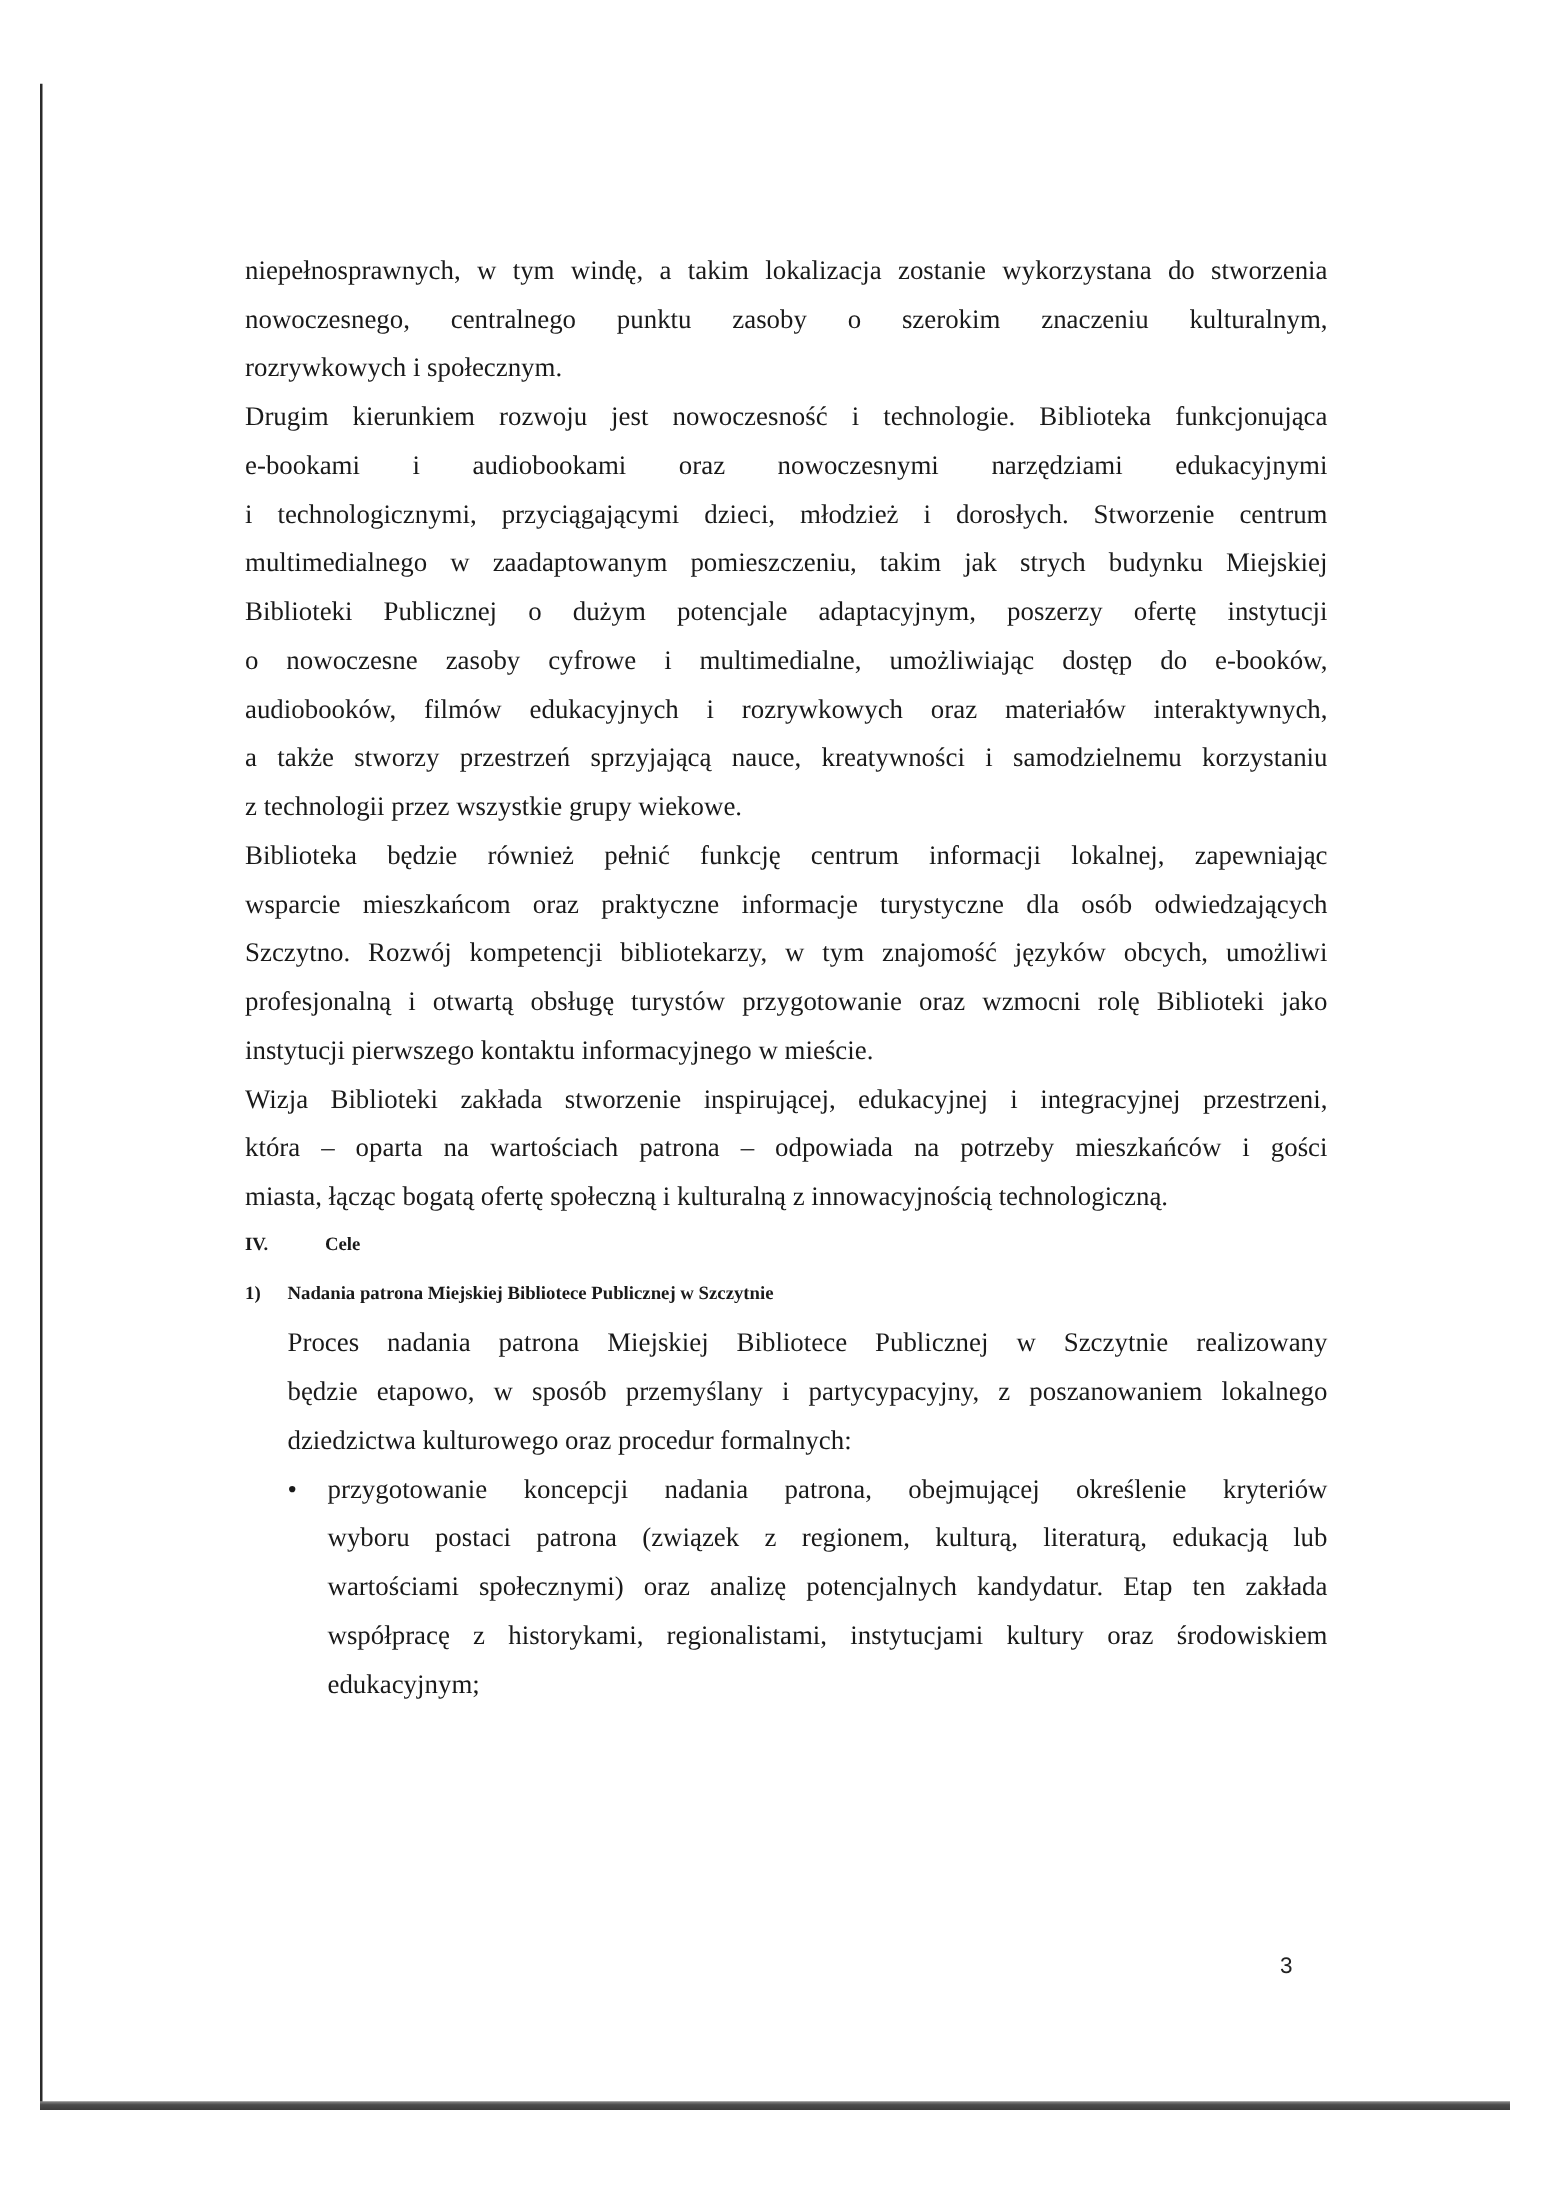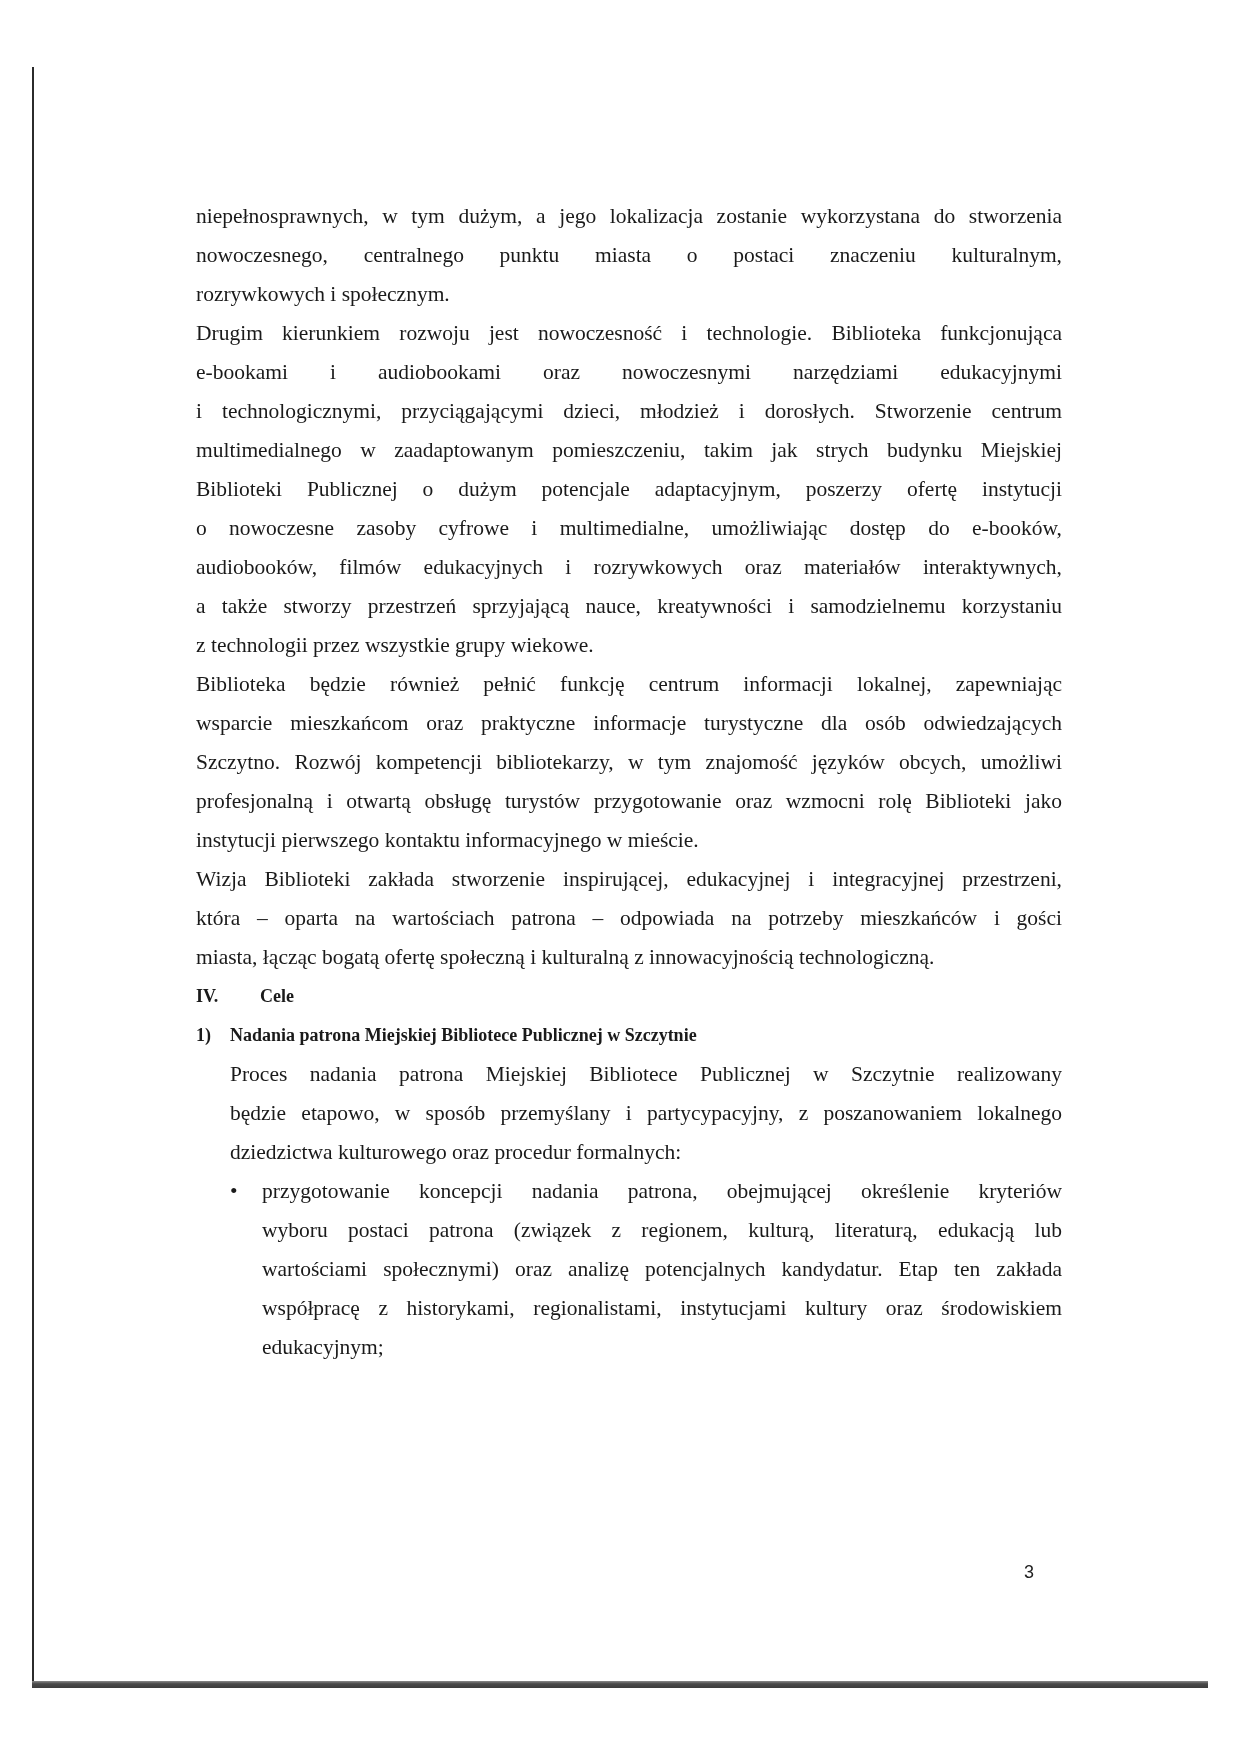--- a/index.html
+++ b/index.html
@@ -46,21 +46,21 @@
     }
     .just {
       text-align: justify;
       text-align-last: justify;
     }
     .left {
       text-align: left;
     }
     .heading {
       font-weight: bold;
-      font-size: 18px;
+      font-size: 15px;
       height: 39px;
       line-height: 39px;
       white-space: nowrap;
       position: relative;
     }
     .heading .num {
       display: inline-block;
     }
     .h-roman .num { width: 64px; }
     .h-sub { padding-left: 92px; }
@@ -79,22 +79,22 @@
   </style>
 </head>
 <body>
 
 <div class="scan-left-edge"></div>
 <div class="scan-bottom-edge"></div>
 
 <div class="page">
 
   <div>
-    <div class="line just">niepełnosprawnych, w tym dużym, a jego lokalizacja zostanie wykorzystana do stworzenia</div>
-    <div class="line just">nowoczesnego, centralnego punktu miasta o postaci znaczeniu kulturalnym,</div>
+    <div class="line just">niepełnosprawnych, w tym windę, a takim lokalizacja zostanie wykorzystana do stworzenia</div>
+    <div class="line just">nowoczesnego, centralnego punktu zasoby o szerokim znaczeniu kulturalnym,</div>
     <div class="line left">rozrywkowych i społecznym.</div>
   </div>
 
   <div>
     <div class="line just">Drugim kierunkiem rozwoju jest nowoczesność i technologie. Biblioteka funkcjonująca</div>
     <div class="line just">e-bookami i audiobookami oraz nowoczesnymi narzędziami edukacyjnymi</div>
     <div class="line just">i technologicznymi, przyciągającymi dzieci, młodzież i dorosłych. Stworzenie centrum</div>
     <div class="line just">multimedialnego w zaadaptowanym pomieszczeniu, takim jak strych budynku Miejskiej</div>
     <div class="line just">Biblioteki Publicznej o dużym potencjale adaptacyjnym, poszerzy ofertę instytucji</div>
     <div class="line just">o nowoczesne zasoby cyfrowe i multimedialne, umożliwiając dostęp do e-booków,</div>

